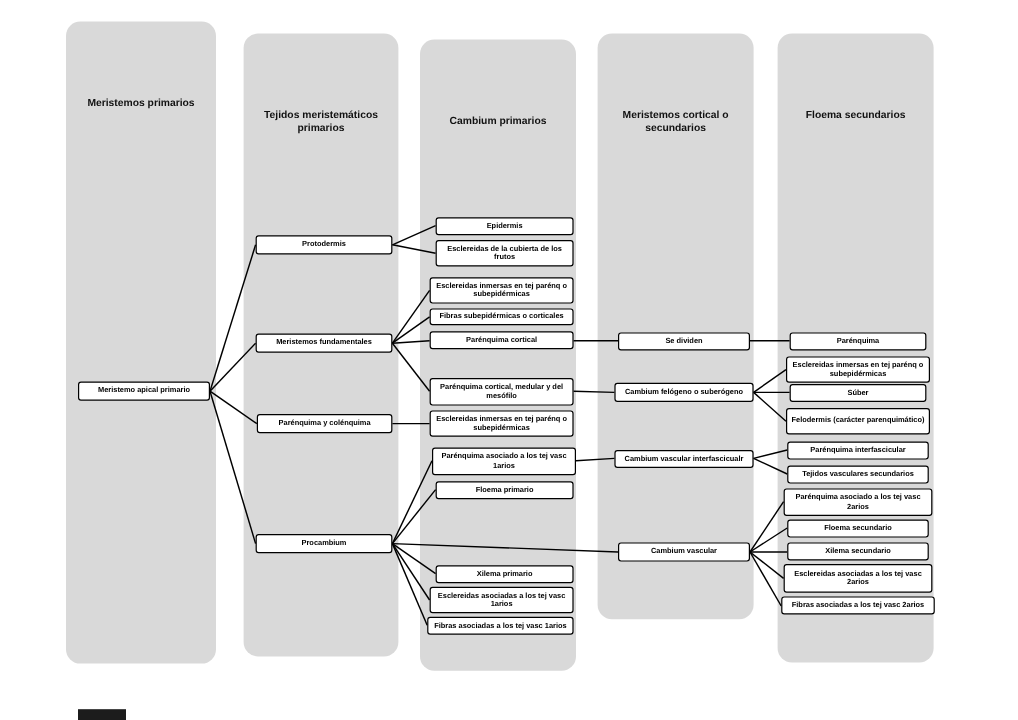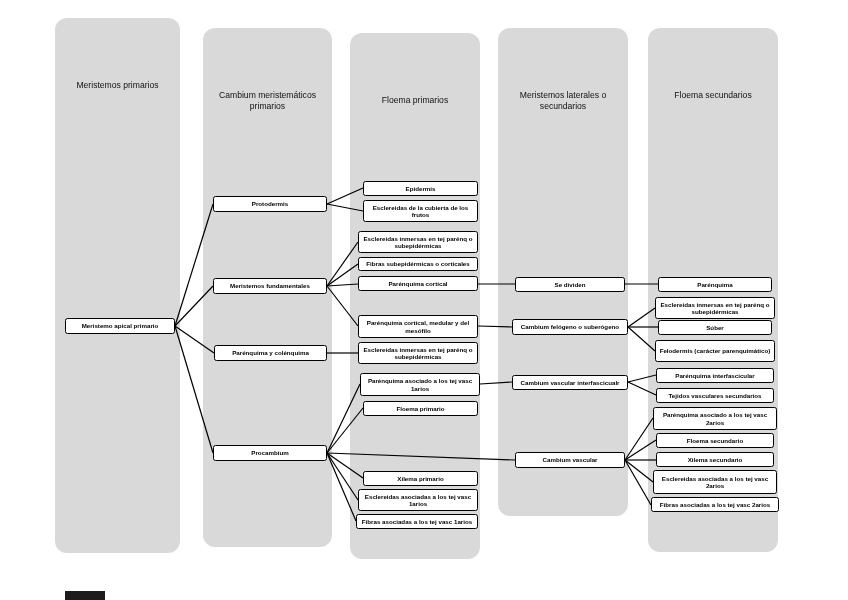--- a/index.html
+++ b/index.html
@@ -6,21 +6,21 @@
   body{
     width:848px;height:600px;position:relative;background:#ffffff;
     font-family:"Liberation Sans",sans-serif;overflow:hidden;
   }
   .canvas{position:absolute;left:0;top:0;width:848px;height:600px;}
   .col{
     position:absolute;background:#d9d9d9;border-radius:12px;
   }
   .col-header{
     position:absolute;left:5px;right:5px;top:62px;
-    text-align:center;font-size:8.6px;font-weight:normal;color:#111;
+    text-align:center;font-size:8.6px;font-weight:bold;color:#111;
     line-height:1.25;
   }
   svg.wires{position:absolute;left:0;top:0;z-index:1;}
   .node{
     position:absolute;z-index:2;background:#ffffff;
     border:1px solid #000;border-radius:2.5px;
     display:flex;align-items:center;justify-content:center;
     text-align:center;font-size:6.2px;font-weight:bold;color:#000;
     line-height:1.2;padding:1px 2px;box-sizing:border-box;
   }
@@ -31,27 +31,27 @@
 </style>
 </head>
 <body>
 
 <div class="canvas">
 
   <div class="col" style="left:55px;top:18px;width:125px;height:535px">
     <div class="col-header">Meristemos primarios</div>
   </div>
   <div class="col" style="left:203px;top:28px;width:129px;height:519px">
-    <div class="col-header">Cambium meristemáticos primarios</div>
+    <div class="col-header">Tejidos meristemáticos primarios</div>
   </div>
   <div class="col" style="left:350px;top:33px;width:130px;height:526px">
-    <div class="col-header">Floema primarios</div>
+    <div class="col-header">Cambium primarios</div>
   </div>
   <div class="col" style="left:498px;top:28px;width:130px;height:488px">
-    <div class="col-header">Meristemos laterales o secundarios</div>
+    <div class="col-header">Meristemos cortical o secundarios</div>
   </div>
   <div class="col" style="left:648px;top:28px;width:130px;height:524px">
     <div class="col-header">Floema secundarios</div>
   </div>
 
   <svg class="wires" width="848" height="600" stroke="#000" stroke-width="1.2">
     <line x1="175" y1="326" x2="213" y2="204"></line>
     <line x1="175" y1="326" x2="213" y2="286"></line>
     <line x1="175" y1="326" x2="214" y2="353"></line>
     <line x1="175" y1="326" x2="213" y2="453"></line>

